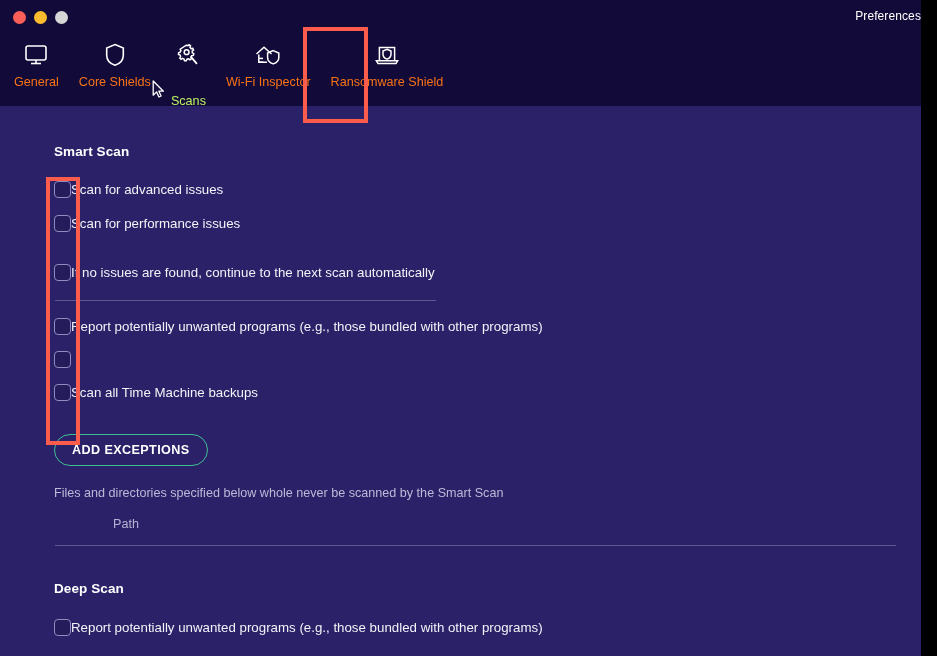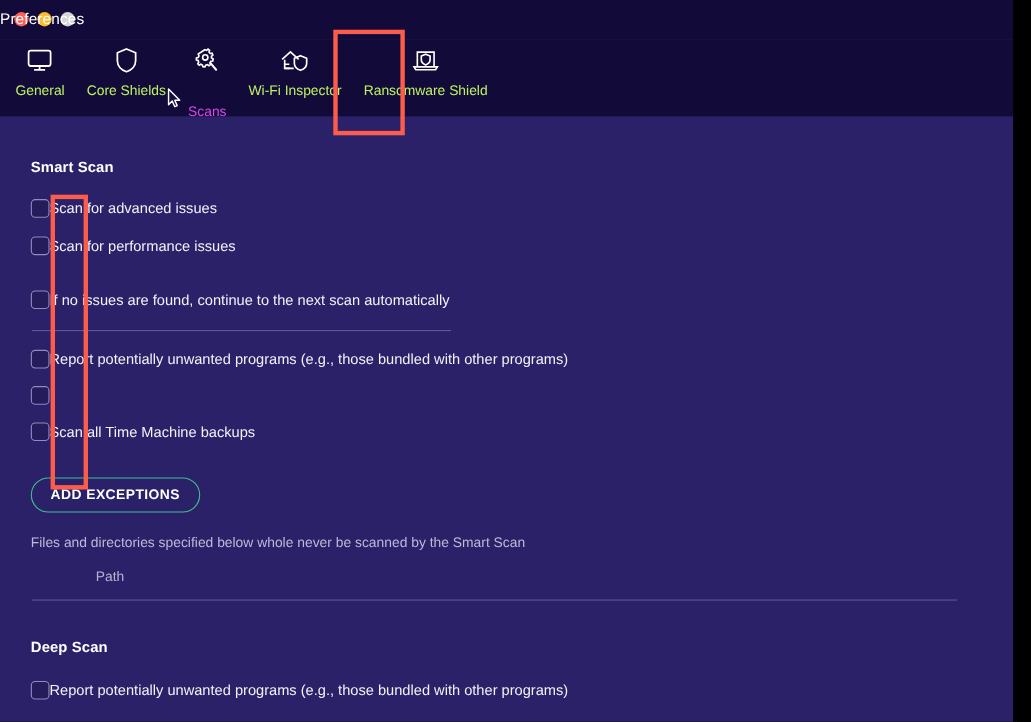--- a/index.html
+++ b/index.html
@@ -45,23 +45,23 @@
   }
   .light.red    { background: #fb5f57; }
   .light.yellow { background: #fcbc2e; }
   .light.gray   { background: #d6d6d6; }
 
   #window-title {
     position: absolute;
     left: 0;
     right: 0;
     top: 9px;
-    text-align: left;
+    text-align: right;
     color: #ffffff;
-    font-size: 14px;
+    font-size: 12px;
     letter-spacing: 0.1px;
   }
 
   
   #toolbar {
     position: relative;
     height: 70px;
     background: #120a38;
     display: flex;
     align-items: flex-start;
@@ -79,25 +79,25 @@
   }
   .tb-icon {
     height: 30px;
     display: flex;
     align-items: center;
     justify-content: center;
   }
   .tb-icon svg { display: block; }
   .tb-label {
     margin-top: 5px;
-    color: #bef264;
+    color: #f97316;
     font-size: 12.6px;
     white-space: nowrap;
   }
-  .tb-item.active .tb-label { color: #d946ef; margin-top: 24px; }
+  .tb-item.active .tb-label { color: #bef264; margin-top: 24px; }
   .tb-underline {
     position: absolute;
     bottom: -7px;
     left: 50%;
     transform: translateX(-50%);
     width: 38px;
     height: 3px;
     background: #6b5ce7;
     border-radius: 2px;
   }
@@ -129,21 +129,21 @@
     top: 177px;
     width: 34px;
     height: 268px;
   }
 
   
   #content {
     position: relative;
     height: 550px;
     background: #2b2168;
-    padding: 0 26px 0 28px;
+    padding: 0 26px 0 54px;
     box-sizing: border-box;
   }
 
   .section-title {
     color: #ffffff;
     font-size: 13.5px;
     font-weight: bold;
     letter-spacing: 0.1px;
   }
 

